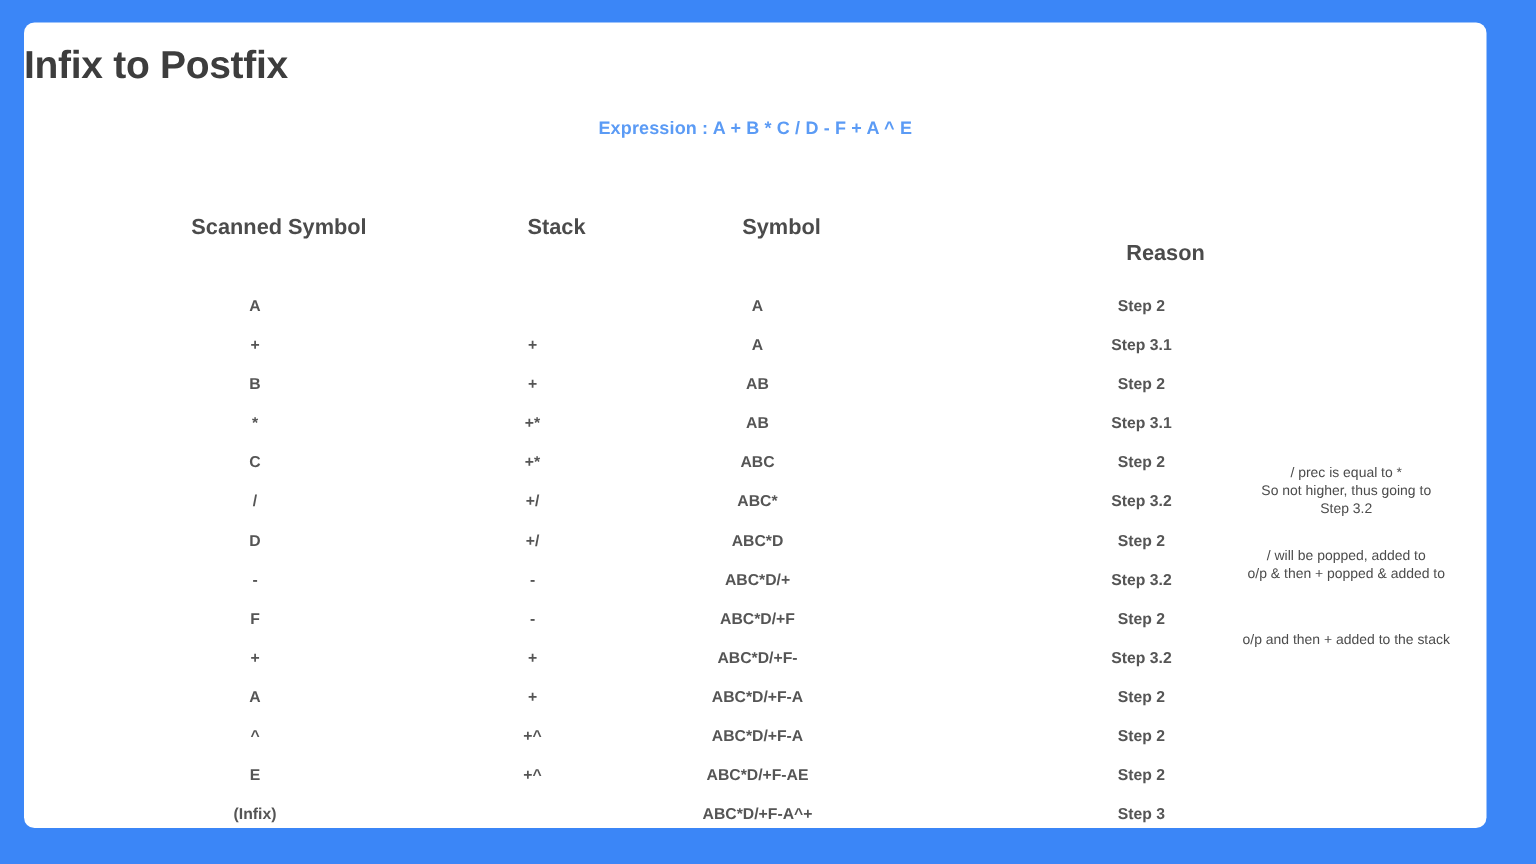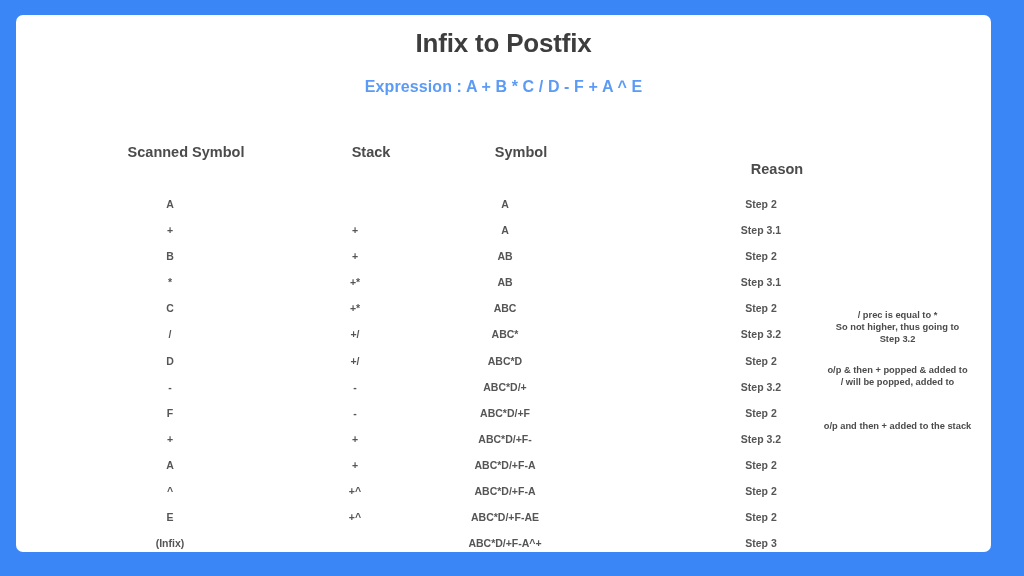--- a/index.html
+++ b/index.html
@@ -21,33 +21,32 @@
     height: 537px;
     background: #ffffff;
     border-radius: 7px;
     overflow: hidden;
   }
   #slide-title {
     position: absolute;
     left: 0;
     top: 13px;
     width: 975px;
-    text-align: center;
     font-size: 26px;
     font-weight: bold;
     color: #3d3d3d;
     letter-spacing: -0.2px;
   }
   #expression-line {
     position: absolute;
     left: 0;
     top: 63px;
     width: 975px;
     text-align: center;
-    font-size: 16px;
+    font-size: 12px;
     font-weight: bold;
     color: #5b9bf5;
     letter-spacing: 0.1px;
   }
   .col-header {
     position: absolute;
     top: 129px;
     font-size: 14.5px;
     font-weight: bold;
     color: #4b4b4b;
@@ -78,21 +77,21 @@
   }
   .cell-scanned { left: 154px; }
   .cell-stack   { left: 339px; }
   .cell-output  { left: 489px; }
   .cell-reason  { left: 745px; }
   .note {
     position: absolute;
     width: 205px;
     text-align: center;
     font-size: 9.3px;
-    font-weight: bold;
+    font-weight: normal;
     color: #4b4b4b;
     line-height: 12.2px;
   }
   .note-line { display: block; }
 </style>
 </head>
 <body>
 
 <div id="slide-card">
 
@@ -194,21 +193,21 @@
       </div>
     </div>
 
   <div id="notes-layer">
       <div class="note" style="top: 294px; left: 779px;">
         <span class="note-line">/ prec is equal to *</span>
         <span class="note-line">So not higher, thus going to</span>
         <span class="note-line">Step 3.2</span>
       </div>
       <div class="note" style="top: 349px; left: 779px;">
+        <span class="note-line">/ will be popped, added to</span>
         <span class="note-line">o/p &amp; then + popped &amp; added to</span>
-        <span class="note-line">/ will be popped, added to</span>
       </div>
       <div class="note" style="top: 405px; left: 779px;">
         <span class="note-line">o/p and then + added to the stack</span>
       </div>
     </div>
 
 </div>
 
 </body></html>

